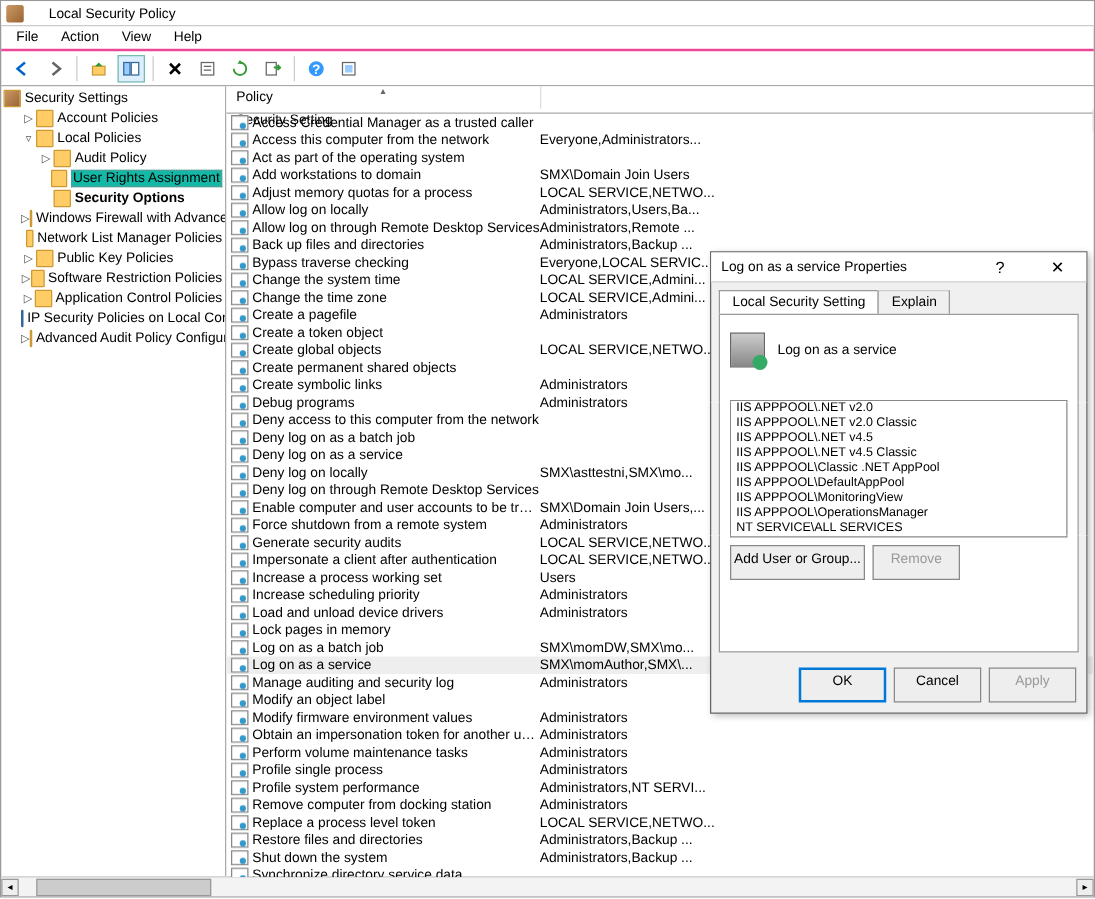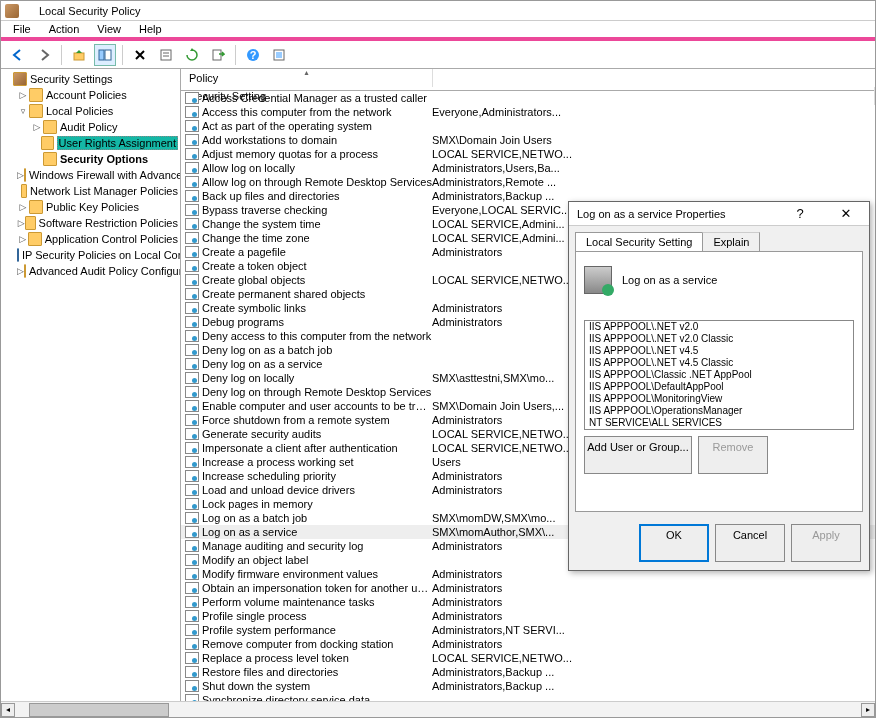--- a/index.html
+++ b/index.html
@@ -1,20 +1,20 @@
 <!DOCTYPE html>
 <html><head>
 <meta charset="utf-8">
 <style>
 * { box-sizing: border-box; margin: 0; padding: 0; font-family: "Segoe UI", Tahoma, sans-serif; font-size: 11px; }
 body { background: #fff; width: 876px; height: 719px; overflow: hidden; position: relative; }
 .window { border: 1px solid #999; height: 718px; display: flex; flex-direction: column; }
 .title-bar { height: 20px; background: #fff; border-bottom: 1px solid #ccc; display: flex; align-items: center; padding: 0 4px; gap: 20px; }
 .title-bar .ticon { width: 14px; height: 14px; background: linear-gradient(135deg,#c96,#963); border-radius: 2px; }
-.menu-bar { height: 20px; display: flex; align-items: center; padding: 0 4px; gap: 2px; border-bottom: 4px solid #ec4899; }
+.menu-bar { height: 20px; display: flex; align-items: center; padding: 0 4px; gap: 2px; border-bottom: 2px solid #ec4899; }
 .menu-bar span { padding: 2px 8px; cursor: default; }
 .toolbar { height: 28px; display: flex; align-items: center; padding: 0 6px; gap: 4px; border-bottom: 1px solid #aaa; }
 .tbtn { width: 22px; height: 22px; display: flex; align-items: center; justify-content: center; border: 1px solid transparent; }
 .tsep { width: 1px; height: 20px; background: #ccc; margin: 0 2px; }
 .content { flex: 1; display: flex; overflow: hidden; }
 .tree-pane { width: 180px; border-right: 1px solid #aaa; overflow: auto; padding: 2px 0; }
 .tree-item { display: flex; align-items: center; height: 16px; padding: 0 2px; cursor: default; white-space: nowrap; }
 .tree-item.sel span.lbl { background: #14b8a6; border: 1px dotted #888; padding: 0 1px; }
 .expander { width: 12px; height: 12px; display: flex; align-items: center; justify-content: center; font-size: 9px; color: #555; cursor: pointer; }
 .ticon2 { width: 14px; height: 14px; margin-right: 3px; background: #fc6; border: 1px solid #c93; border-radius: 1px; }
@@ -46,21 +46,21 @@
 .tabs { display: flex; }
 .tab { padding: 3px 10px; background: #fff; border: 1px solid #999; border-bottom: none; margin-right: -1px; cursor: default; }
 .tab.inactive { background: #f0f0f0; border-top-color: #ccc; }
 .tab-panel { flex: 1; background: #fff; border: 1px solid #999; padding: 8px; display: flex; flex-direction: column; }
 .policy-head { display: flex; align-items: center; gap: 10px; height: 40px; }
 .policy-head .picon { width: 28px; height: 28px; background: linear-gradient(#ccc,#888); border: 1px solid #666; position: relative; }
 .policy-head .picon::after { content:""; position:absolute; right:-3px; bottom:-3px; width:12px; height:12px; background:#3a6; border-radius:50%; }
 .listbox { flex: 1; border: 1px solid #888; background: #fff; overflow-y: scroll; margin-top: 20px; min-height: 110px; max-height: 120px; }
 .listbox div { padding: 0 4px; height: 12px; line-height: 12px; font-size: 10px; white-space: nowrap; }
 .btn-row { display: flex; gap: 6px; margin-top: 6px; }
-.btn { width: 108px; height: 38px; border: 1px solid #888; background: #eee; cursor: default; text-align: center; line-height: 20px; }
+.btn { width: 108px; height: 28px; border: 1px solid #888; background: #eee; cursor: default; text-align: center; line-height: 20px; }
 .btn.small { width: 70px; }
 .btn.disabled { color: #999; }
 .btn.default { border: 2px solid #0078d7; line-height: 18px; }
 .dlg-footer { display: flex; justify-content: flex-end; gap: 6px; padding: 6px 8px 8px; }
 .dlg-footer .btn { width: 70px; }
 svg { display: block; }
 </style>
 </head>
 <body>
 
@@ -133,21 +133,21 @@
       </div>
     <div class="tbtn">
         <svg width="14" height="14">
           <rect x="2" y="2" width="10" height="10" fill="#fff" stroke="#666"></rect>
           <rect x="4" y="4" width="6" height="6" fill="#9cf"></rect>
         </svg>
       </div>
   </div>
   <div class="content">
     <div class="tree-pane">
-      <div class="tree-item" style="padding-left:12px">
+      <div class="tree-item" style="padding-left:2px">
         <div class="ticon2 root"></div>
         <span class="lbl">Security Settings</span>
       </div>
       <div id="tree-items">
           <div class="tree-item" style="padding-left: 16px;">
             <span class="expander">▷</span>
             <div class="ticon2"></div>
             <span class="lbl">Account Policies</span>
           </div>
           <div class="tree-item" style="padding-left: 16px;">

